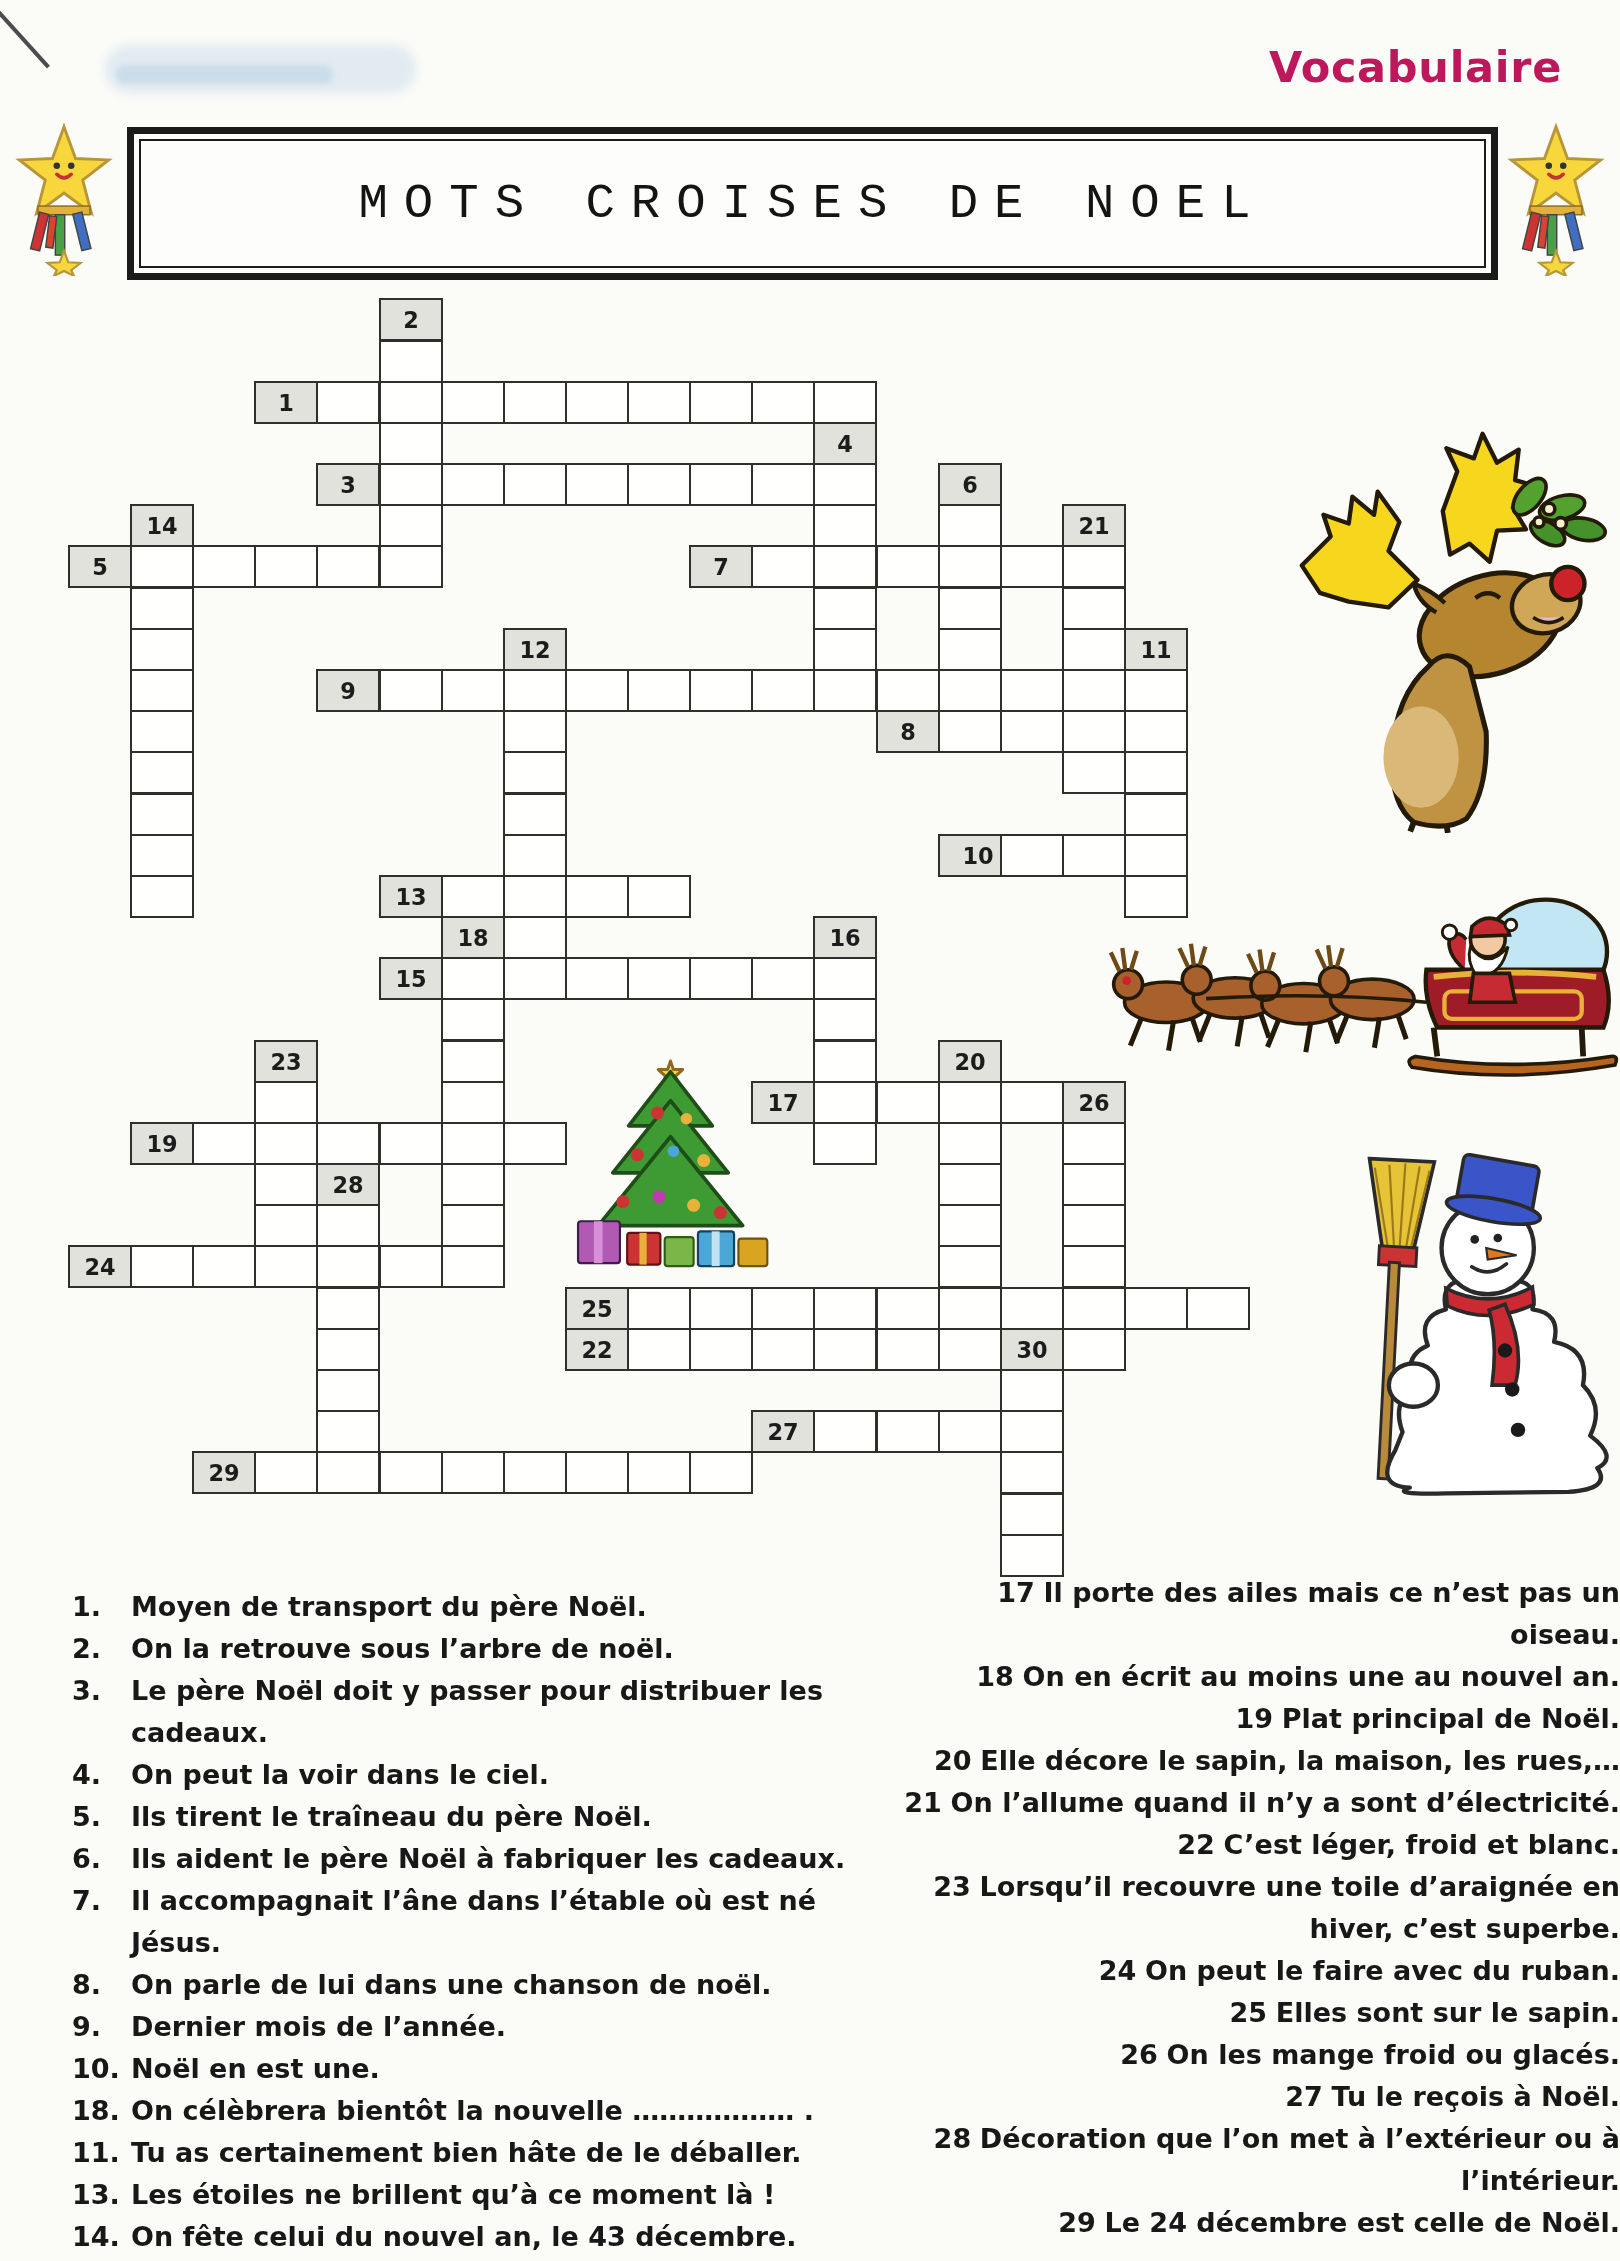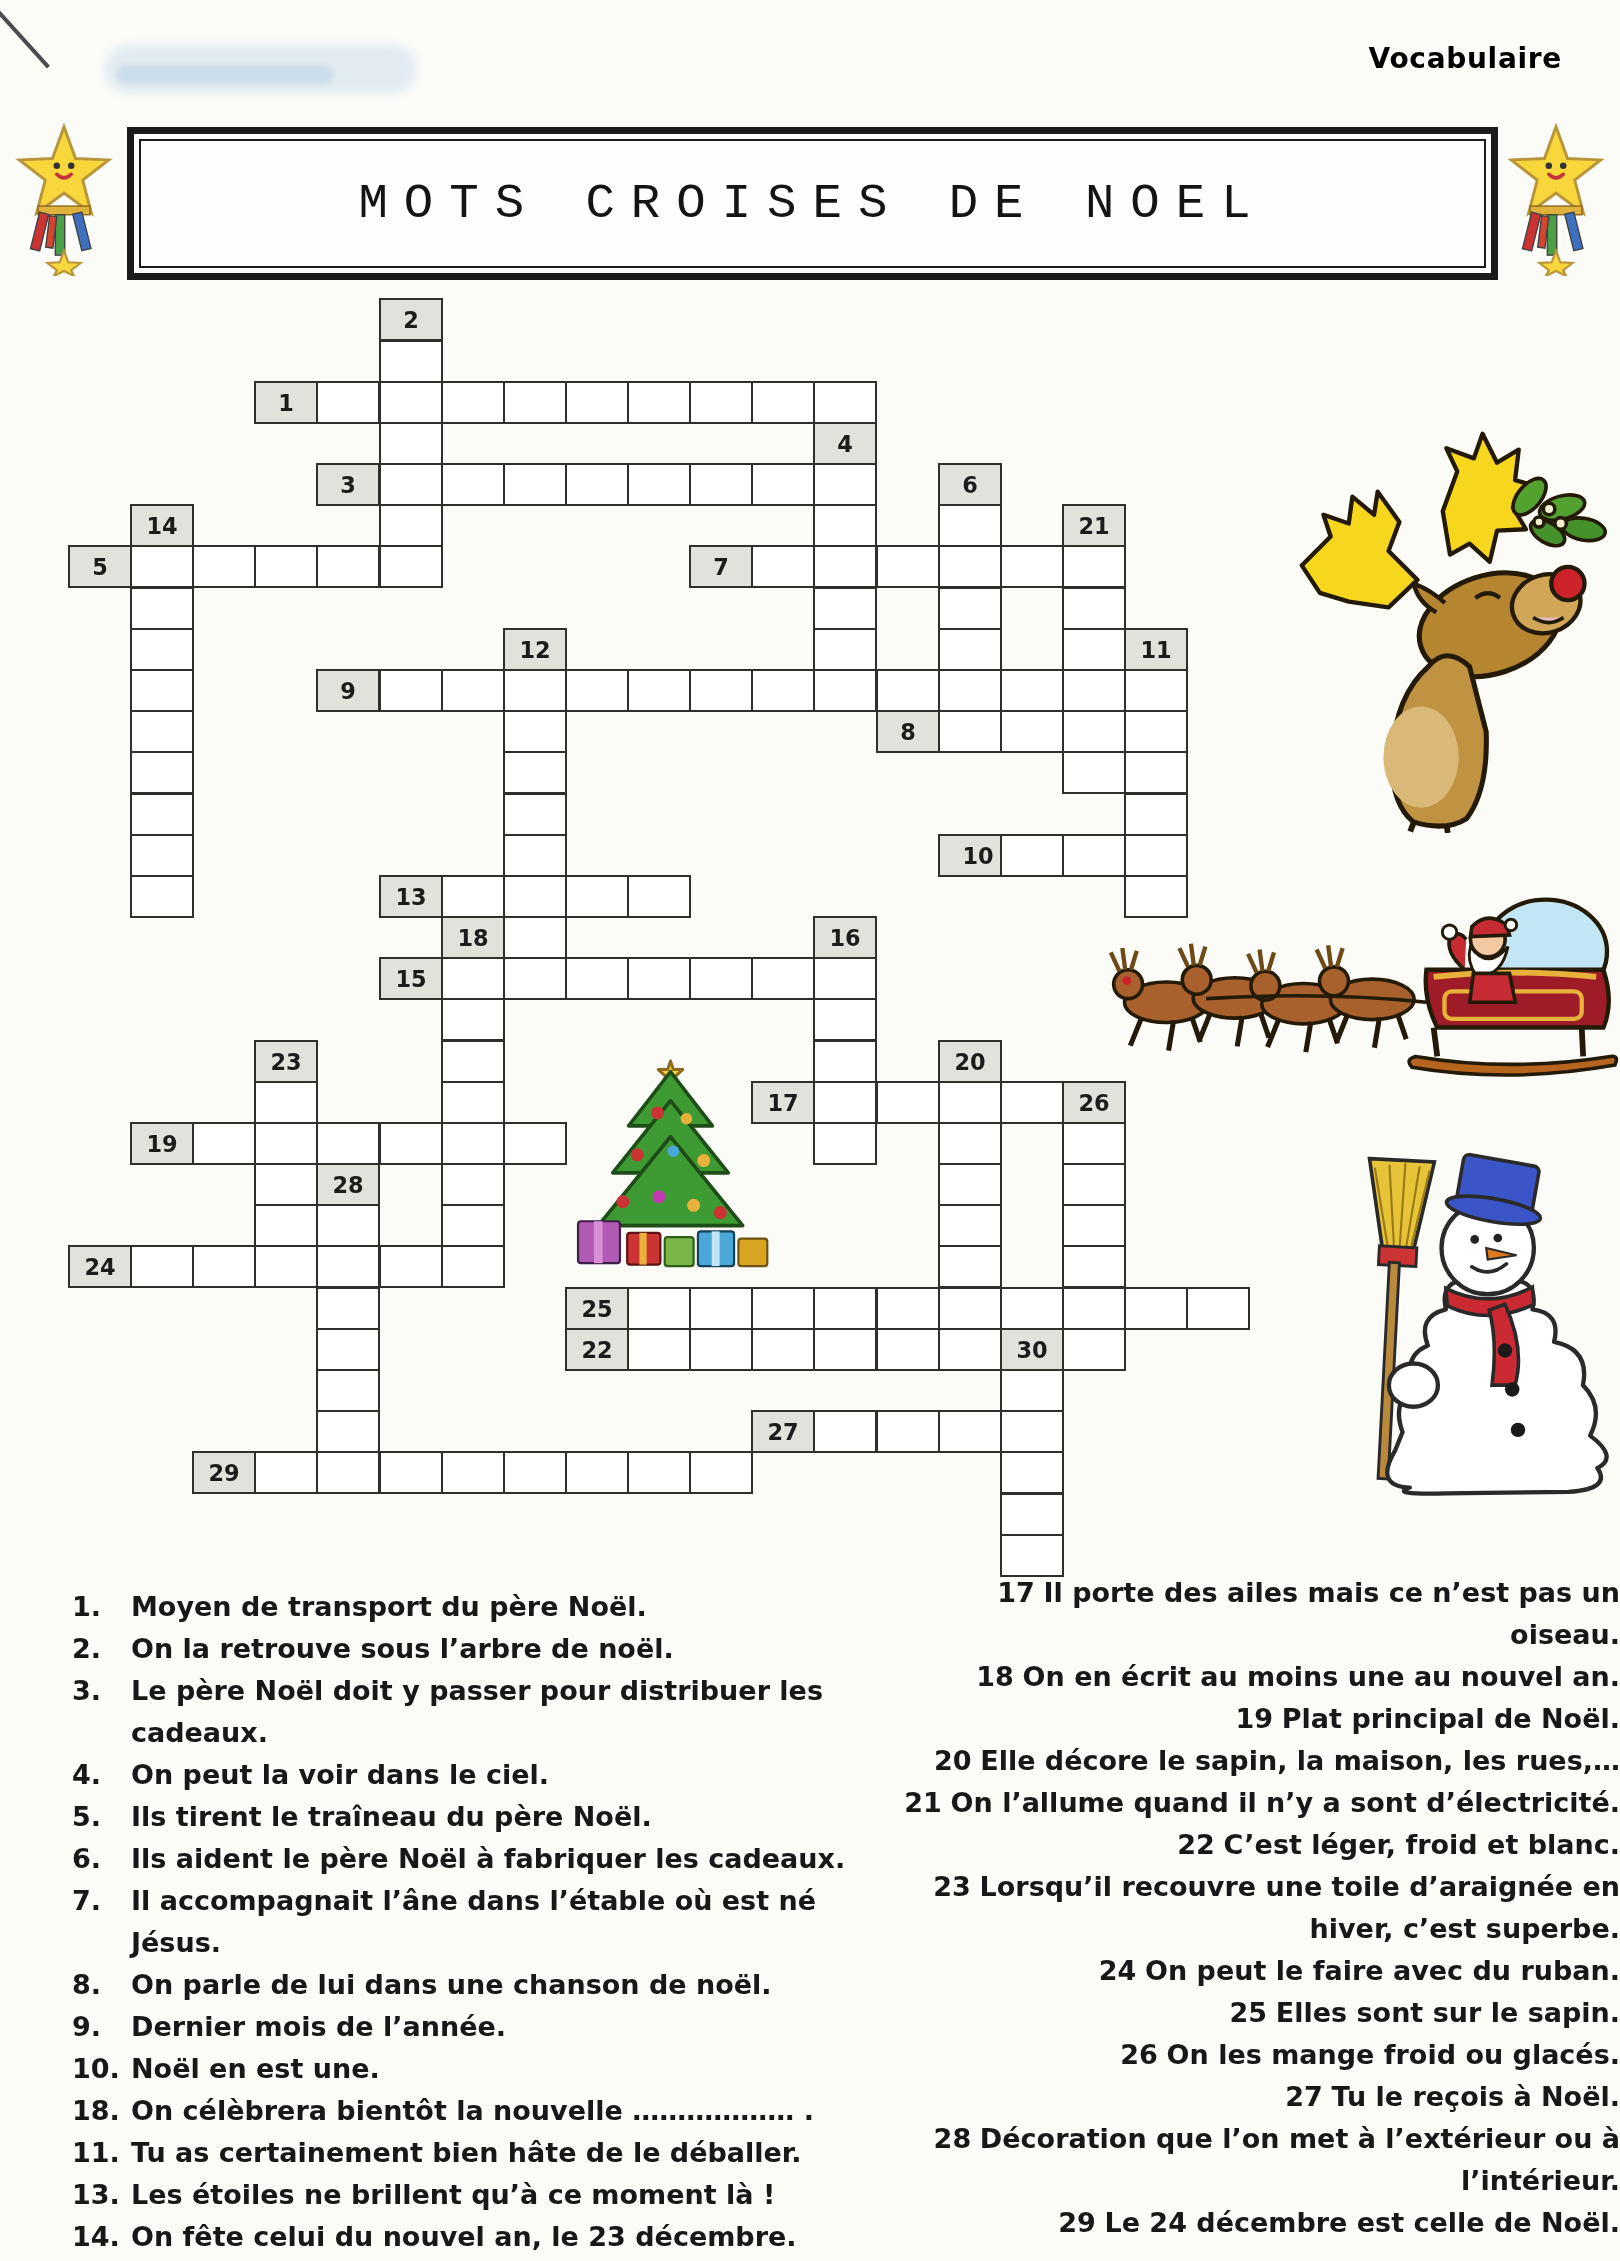--- a/index.html
+++ b/index.html
@@ -8,22 +8,22 @@
     background:#fbfbf8;font-family:"DejaVu Sans",sans-serif;color:#161616;
   }
   
   .corner-line{position:absolute;left:-13px;top:-4.3px;width:94px;height:3.6px;
     background:#2b2b33;transform:rotate(48deg);transform-origin:left top;opacity:.85;}
   .smudge{position:absolute;left:105px;top:45px;width:311px;height:48px;
     background:rgba(165,198,226,.30);border-radius:29px;filter:blur(5px);}
   .smudge2{position:absolute;left:116px;top:65px;width:217px;height:19px;
     background:rgba(140,180,215,.25);border-radius:14.4px;filter:blur(2.9px);}
 
-  .vocab{position:absolute;right:58px;top:42px;font-size:28px;font-weight:bold;
-    letter-spacing:0.7px;color:#000000;}
+  .vocab{position:absolute;right:58px;top:42px;font-size:43px;font-weight:bold;
+    letter-spacing:0.7px;color:#be185d;}
 
   .tbox{position:absolute;left:127px;top:127px;width:1371px;height:153px;
     border:7.2px solid #1b1b19;background:#fdfdfb;box-sizing:border-box;}
   .tbox-inner{position:absolute;left:5px;top:5px;right:5px;bottom:5px;
     border:2.9px solid #1b1b19;display:flex;align-items:center;justify-content:center;}
   .title-text{font-family:"Liberation Mono","DejaVu Sans Mono",monospace;
     font-size:49px;letter-spacing:16px;color:#141412;white-space:nowrap;}
 
   #grid{position:absolute;left:0;top:0;}
   .cell{position:absolute;box-sizing:border-box;border:2.2px solid #2f2f2c;background:#fffffe;}
@@ -526,21 +526,21 @@
     <div class="clue"><span class="num">4.</span><span>On peut la voir dans le ciel.</span></div>
     <div class="clue"><span class="num">5.</span><span>Ils tirent le traîneau du père Noël.</span></div>
     <div class="clue"><span class="num">6.</span><span>Ils aident le père Noël à fabriquer les cadeaux.</span></div>
     <div class="clue"><span class="num">7.</span><span>Il accompagnait l’âne dans l’étable où est né Jésus.</span></div>
     <div class="clue"><span class="num">8.</span><span>On parle de lui dans une chanson de noël.</span></div>
     <div class="clue"><span class="num">9.</span><span>Dernier mois de l’année.</span></div>
     <div class="clue"><span class="num">10.</span><span>Noël en est une.</span></div>
     <div class="clue"><span class="num">18.</span><span>On célèbrera bientôt la nouvelle ……………… .</span></div>
     <div class="clue"><span class="num">11.</span><span>Tu as certainement bien hâte de le déballer.</span></div>
     <div class="clue"><span class="num">13.</span><span>Les étoiles ne brillent qu’à ce moment là !</span></div>
-    <div class="clue"><span class="num">14.</span><span>On fête celui du nouvel an, le 23 décembre.</span></div>
+    <div class="clue"><span class="num">14.</span><span>On fête celui du nouvel an, le 43 décembre.</span></div>
     <div class="clue"><span class="num">15.</span></div>
   </div>
 <div class="clues clues-right" id="clues-right">
     <div class="clue"><span class="num">17</span><span>Il porte des ailes mais ce n’est pas un oiseau.</span></div>
     <div class="clue"><span class="num">18</span><span>On en écrit au moins une au nouvel an.</span></div>
     <div class="clue"><span class="num">19</span><span>Plat principal de Noël.</span></div>
     <div class="clue"><span class="num">20</span><span>Elle décore le sapin, la maison, les rues,…</span></div>
     <div class="clue"><span class="num">21</span><span>On l’allume quand il n’y a sont d’électricité.</span></div>
     <div class="clue"><span class="num">22</span><span>C’est léger, froid et blanc.</span></div>
     <div class="clue"><span class="num">23</span><span>Lorsqu’il recouvre une toile d’araignée en hiver, c’est superbe.</span></div>

